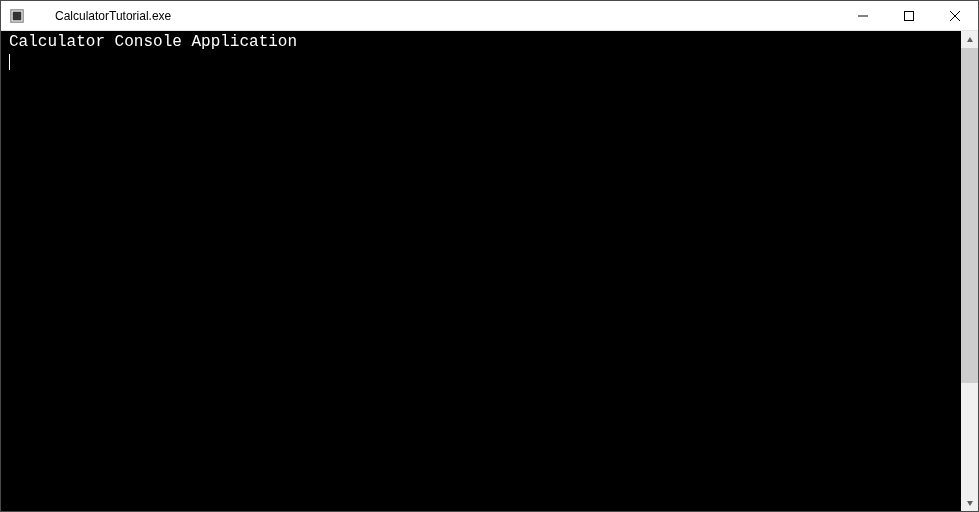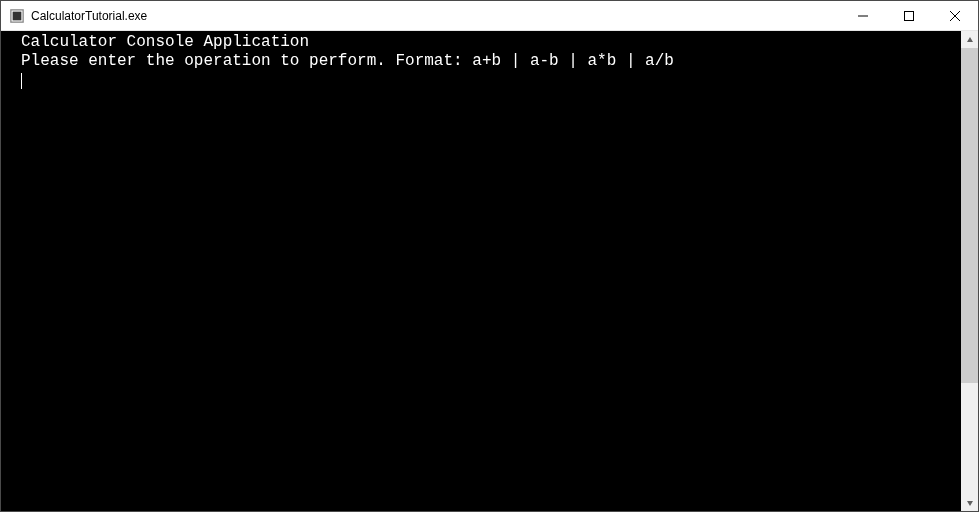--- a/index.html
+++ b/index.html
@@ -14,20 +14,21 @@
       font-family: "Segoe UI", Tahoma, sans-serif;
       overflow: hidden;
       border: 1px solid #4a4a4a;
     }
     .titlebar {
       height: 30px;
       background: #ffffff;
       display: flex;
       align-items: center;
       border-bottom: 1px solid #e5e5e5;
+      gap: 24px;
     }
     .titlebar-icon {
       width: 16px;
       height: 16px;
       margin-left: 8px;
       margin-right: 6px;
       display: flex;
       align-items: center;
       justify-content: center;
     }
@@ -60,21 +61,21 @@
       fill: none;
     }
     .console-area {
       display: flex;
       height: calc(100% - 30px);
       background: #000000;
     }
     .console-content {
       flex: 1;
       background: #000000;
-      padding: 2px 20px;
+      padding: 2px 8px;
       font-family: Consolas, "Courier New", monospace;
       font-size: 16px;
       color: #ffffff;
       line-height: 1.18;
       white-space: pre;
       overflow: hidden;
     }
     .console-line {
       display: block;
     }
@@ -144,21 +145,21 @@
     <div class="window-control close">
       <svg viewBox="0 0 10 10">
           <line x1="0" y1="0" x2="10" y2="10"></line>
           <line x1="10" y1="0" x2="0" y2="10"></line>
         </svg>
     </div>
   </div>
 </div>
 
 <div class="console-area">
-  <div class="console-content"><span class="console-line">Calculator Console Application</span><span class="console-line"></span><span class="console-line">Please enter the operation to perform. Format: a+b | a-b | a*b | a/b</span><span class="cursor"></span></div>
+  <div class="console-content"><span class="console-line">Calculator Console Application</span><span class="console-line"></span><span class="cursor"></span></div>
   <div class="scrollbar">
     <div class="scrollbar-btn">
       <svg viewBox="0 0 8 8">
           <polygon points="4,1 7,6 1,6"></polygon>
         </svg>
     </div>
     <div class="scrollbar-track">
       <div class="scrollbar-thumb"></div>
     </div>
     <div class="scrollbar-btn">

